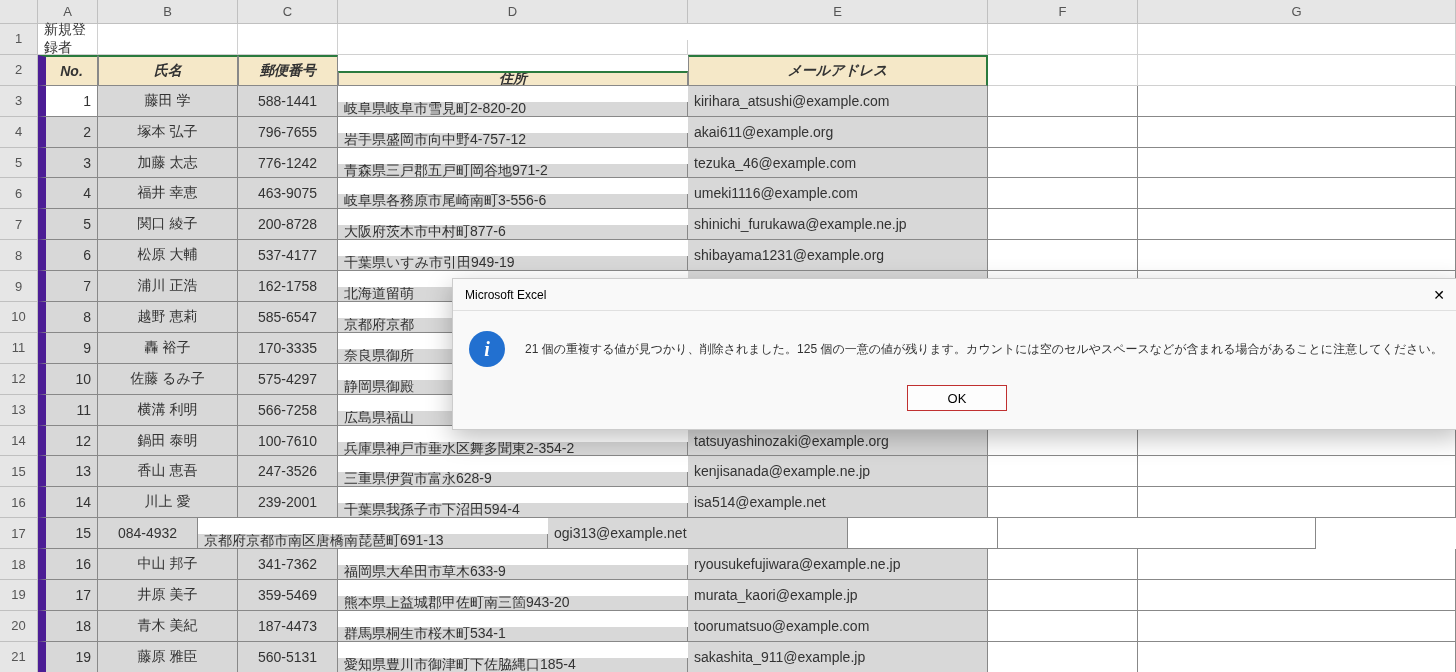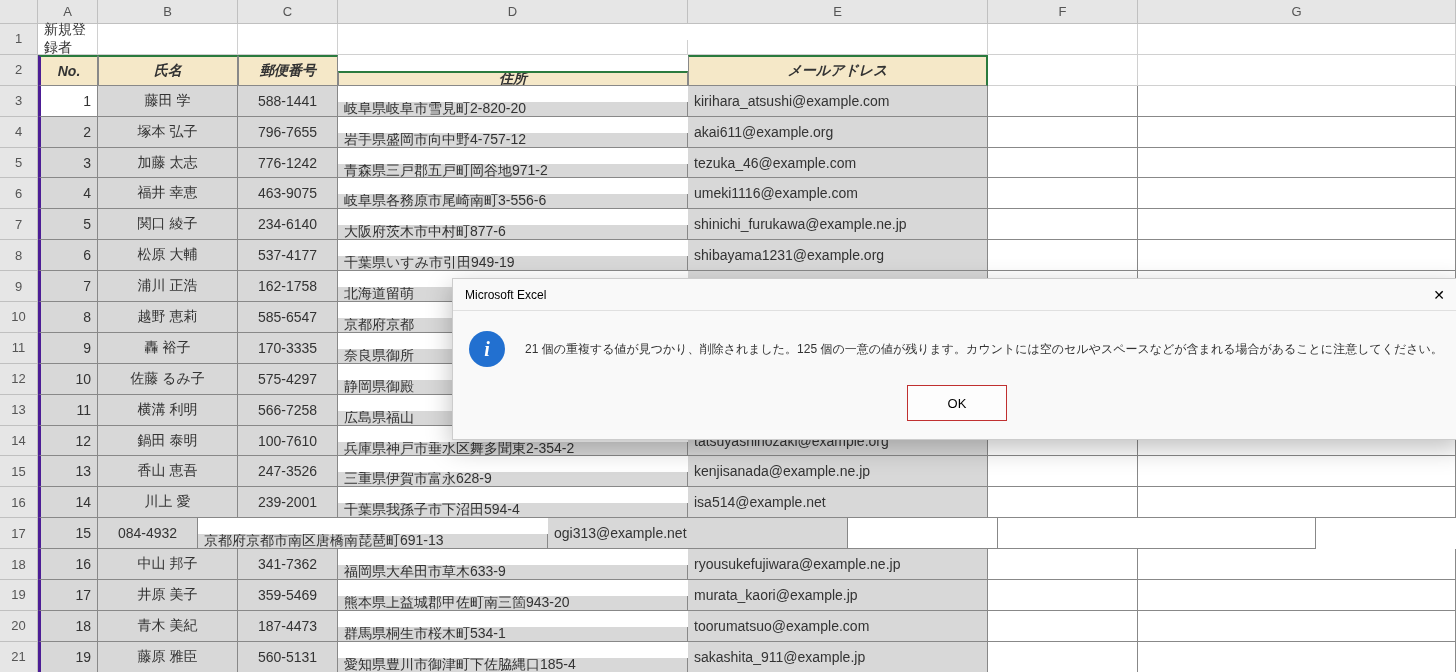--- a/index.html
+++ b/index.html
@@ -93,21 +93,21 @@
       border-right: 1px solid #888;
       border-bottom: 1px solid #888;
     }
     .selected-range .cell.active {
       background: #fff;
     }
     .top-border {
       border-top: 2px solid #2a7a3e;
     }
     .left-border {
-      border-left: 3px solid #4c1d95;
+      border-left: 8px solid #4c1d95;
     }
     .right-border {
       border-right: 2px solid #2a7a3e;
     }
     
     .dialog {
       position: absolute;
       top: 278px;
       left: 452px;
       width: 1010px;
@@ -161,21 +161,21 @@
       font-size: 12px;
       color: #333;
     }
     .dialog-buttons {
       display: flex;
       justify-content: center;
       padding: 8px 0 18px 0;
     }
     .ok-button {
       width: 100px;
-      height: 36px;
+      height: 26px;
       background: #fdfdfd;
       border: 1.5px solid #c03030;
       display: flex;
       align-items: center;
       justify-content: center;
       font-size: 13px;
       cursor: pointer;
     }
     .title-cell-plain {
       border-right: 1px solid #d0d0d0;
@@ -262,21 +262,21 @@
         <div class="cell col-C">463-9075</div>
         <div class="cell col-D">岐阜県各務原市尾崎南町3-556-6</div>
         <div class="cell col-E right-border">umeki1116@example.com</div>
         <div class="cell col-F" style="background: rgb(255, 255, 255);"></div>
         <div class="cell col-G" style="background: rgb(255, 255, 255);"></div>
       </div>
       <div class="row selected-range">
         <div class="row-header">7</div>
         <div class="cell col-A left-border">5</div>
         <div class="cell col-B">関口 綾子</div>
-        <div class="cell col-C">234-6140</div>
+        <div class="cell col-C">200-8728</div>
         <div class="cell col-D">大阪府茨木市中村町877-6</div>
         <div class="cell col-E right-border">shinichi_furukawa@example.ne.jp</div>
         <div class="cell col-F" style="background: rgb(255, 255, 255);"></div>
         <div class="cell col-G" style="background: rgb(255, 255, 255);"></div>
       </div>
       <div class="row selected-range">
         <div class="row-header">8</div>
         <div class="cell col-A left-border">6</div>
         <div class="cell col-B">松原 大輔</div>
         <div class="cell col-C">537-4177</div>

